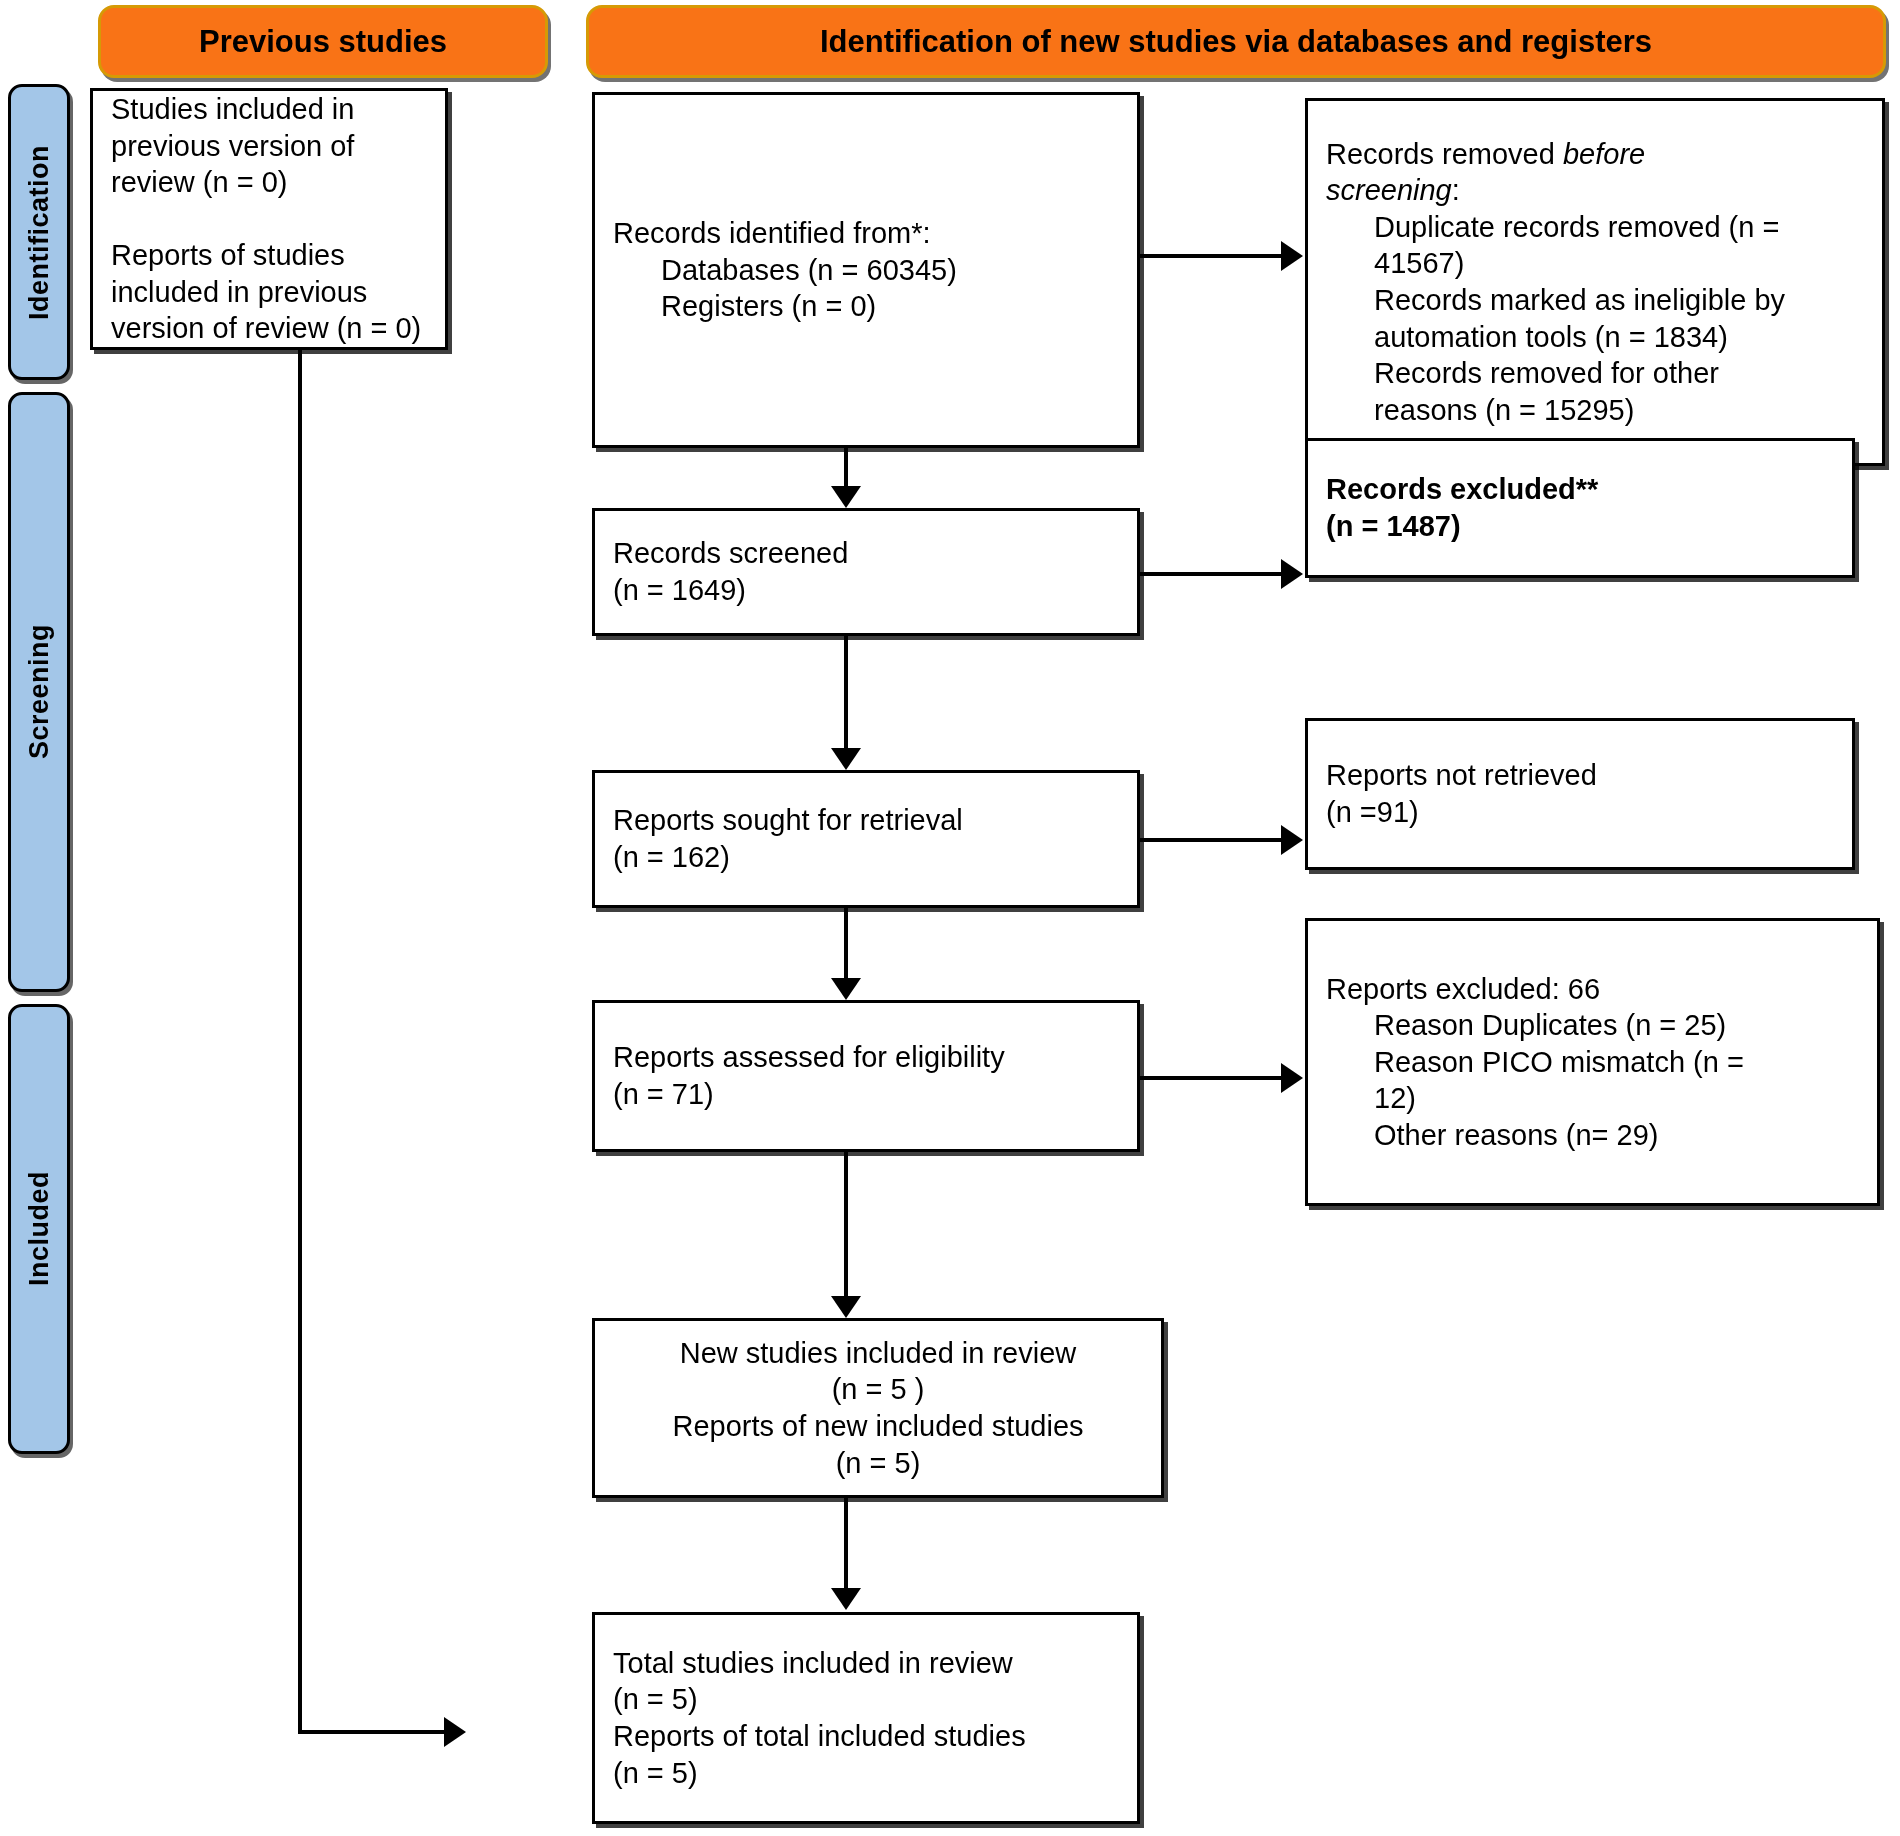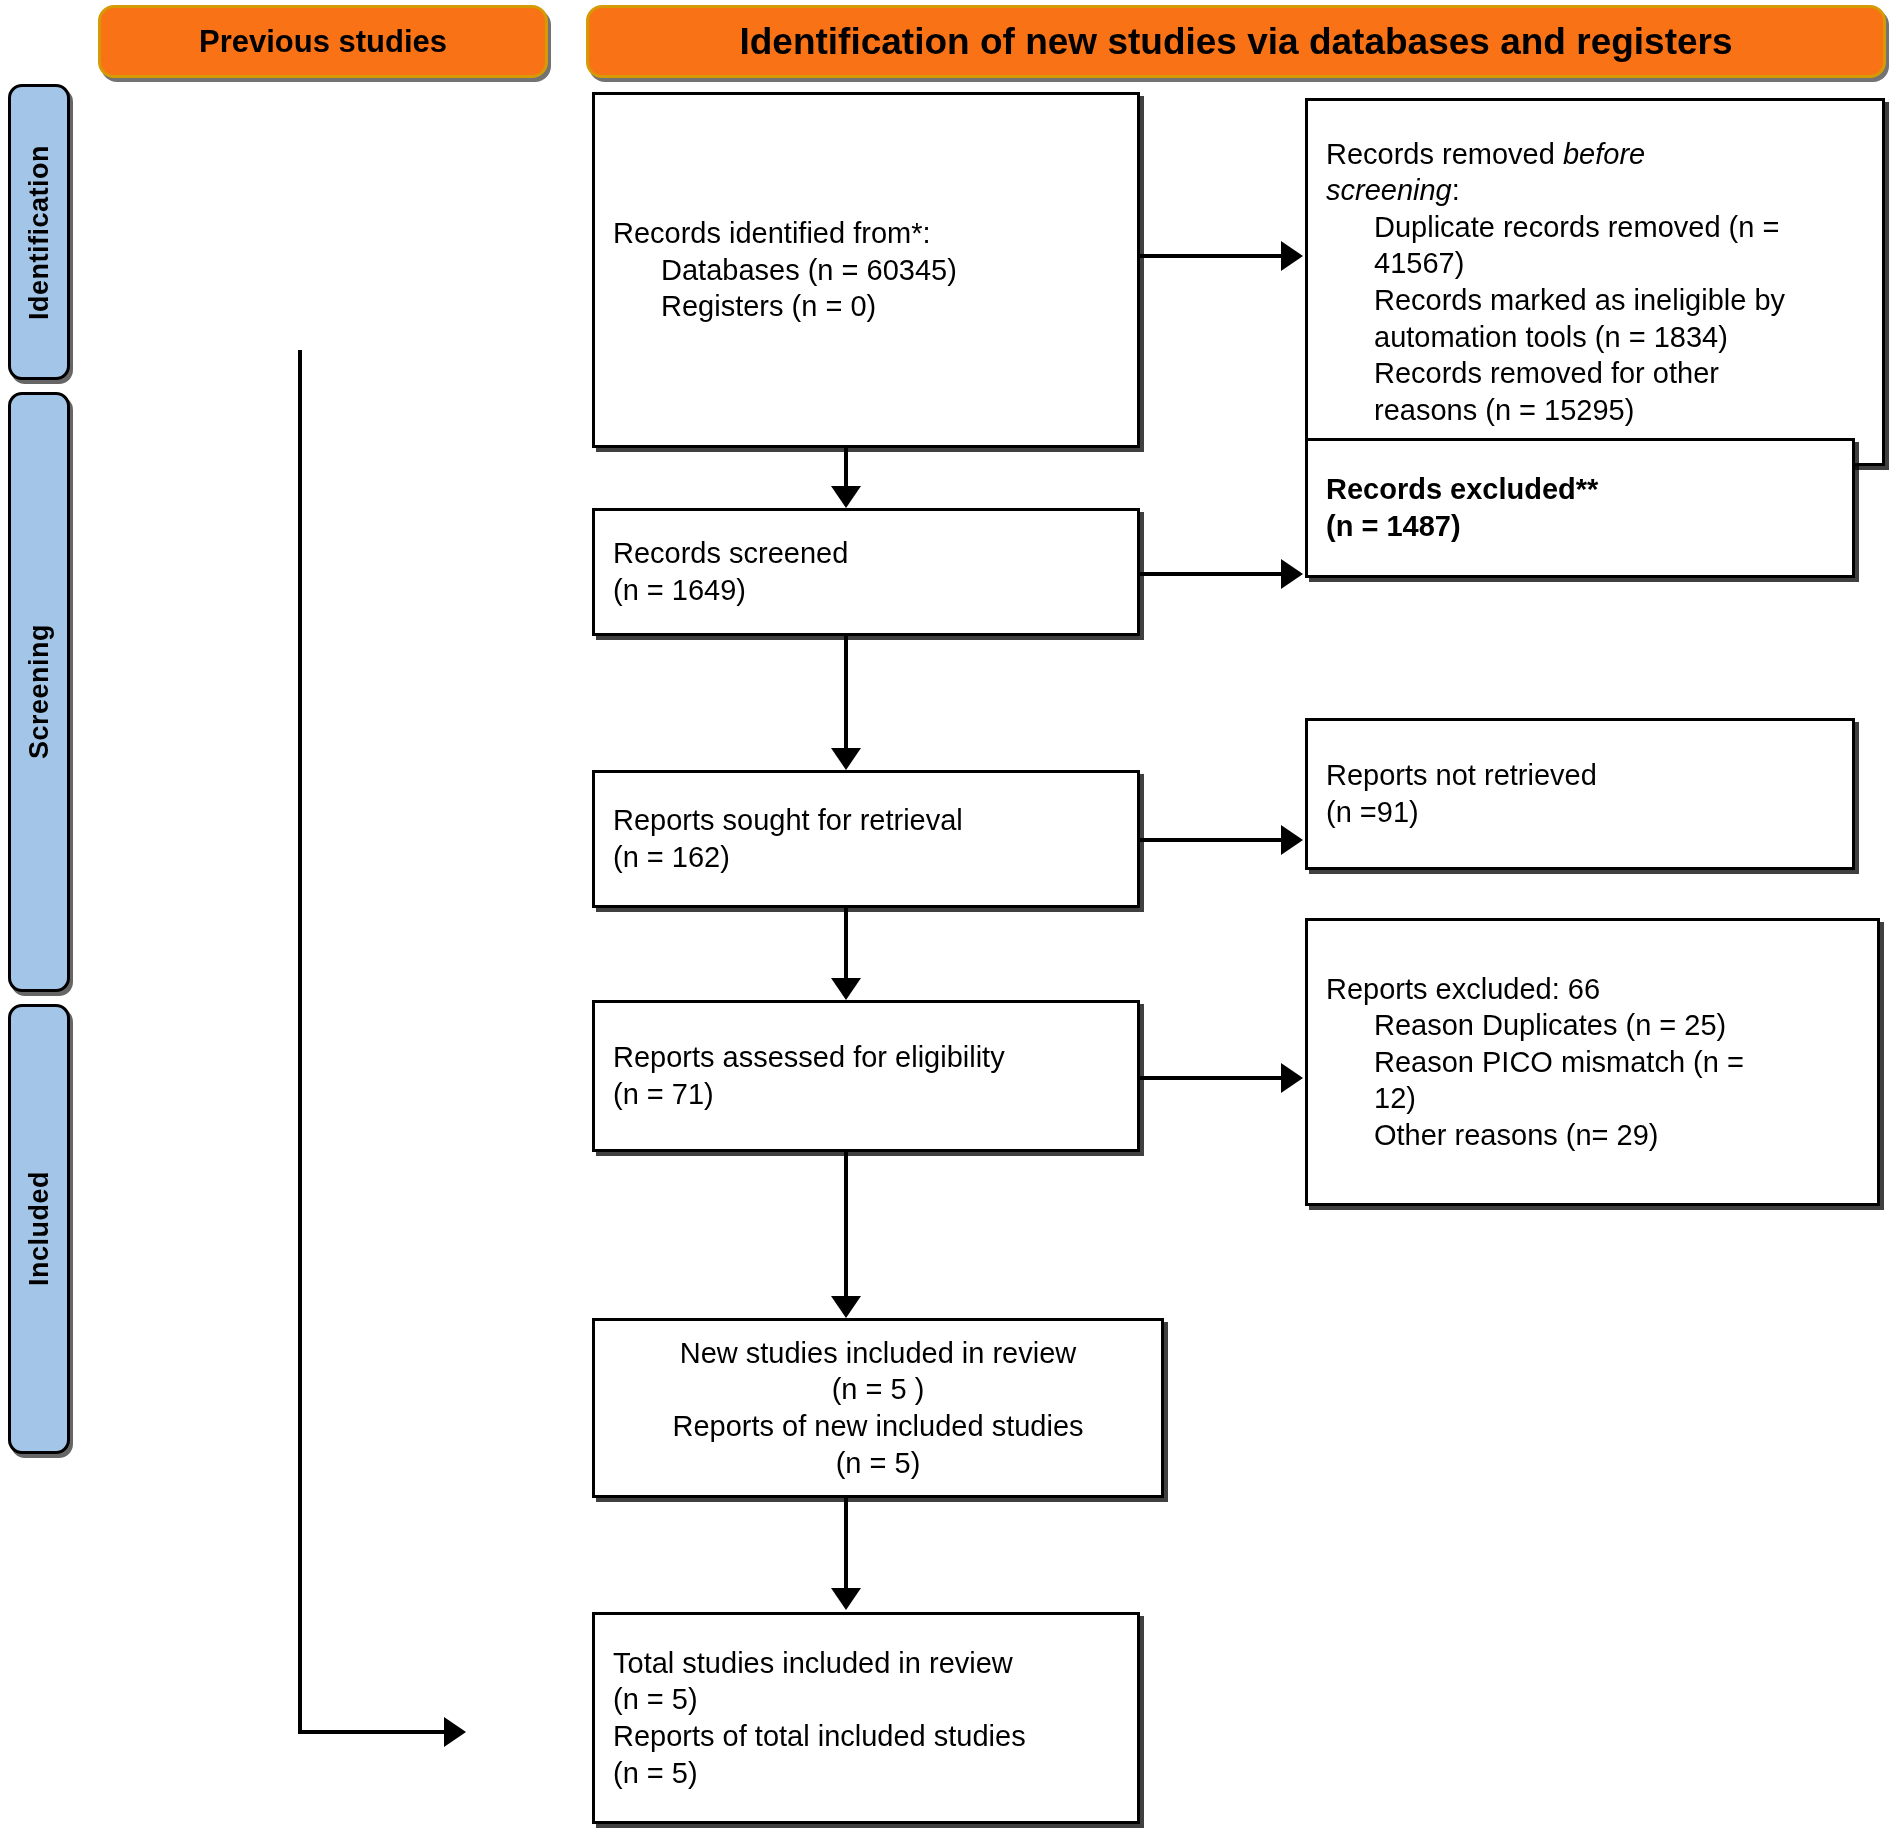--- a/index.html
+++ b/index.html
@@ -96,36 +96,45 @@
 </style>
 </head>
 <body>
 
 <div id="canvas">
 
   <div class="stage-header" style="left:98px; top:5px; width:450px; height:73px; font-size:31px;">
     <span>Previous studies</span>
   </div>
 
-  <div class="stage-header" style="left:586px; top:5px; width:1300px; height:73px; font-size:37px;">
+  <div class="stage-header" style="left:586px; top:5px; width:1300px; height:73px; font-size:31px;">
     <span>Identification of new studies via databases and registers</span>
   </div>
 
   <div class="phase-tab" style="left:8px; top:84px; width:62px; height:296px;">
     <span>Identification</span>
   </div>
 
   <div class="phase-tab" style="left:8px; top:392px; width:62px; height:600px;">
     <span>Screening</span>
   </div>
 
   <div class="phase-tab" style="left:8px; top:1004px; width:62px; height:450px;">
     <span>Included</span>
   </div>
 
+  <div class="pbox" style="left:90px; top:88px; width:358px; height:262px;">
+    <span class="ln">Studies included in</span>
+    <span class="ln">previous version of</span>
+    <span class="ln">review (n = 0)</span>
+    <span class="ln">&nbsp;</span>
+    <span class="ln">Reports of studies</span>
+    <span class="ln">included in previous</span>
+    <span class="ln">version of review (n = 0)</span>
+  </div>
 
   <div class="vline" style="left:298px; top:350px; height:1382px;"></div>
   <div class="hline" style="left:298px; top:1730px; width:148px;"></div>
   <div class="arrow-right" style="left:444px; top:1717px;"></div>
 
   <div class="pbox" style="left:592px; top:92px; width:548px; height:356px;">
     <span class="ln">Records identified from*:</span>
     <span class="ln indent">Databases (n = 60345)</span>
     <span class="ln indent">Registers (n = 0)</span>
   </div>

